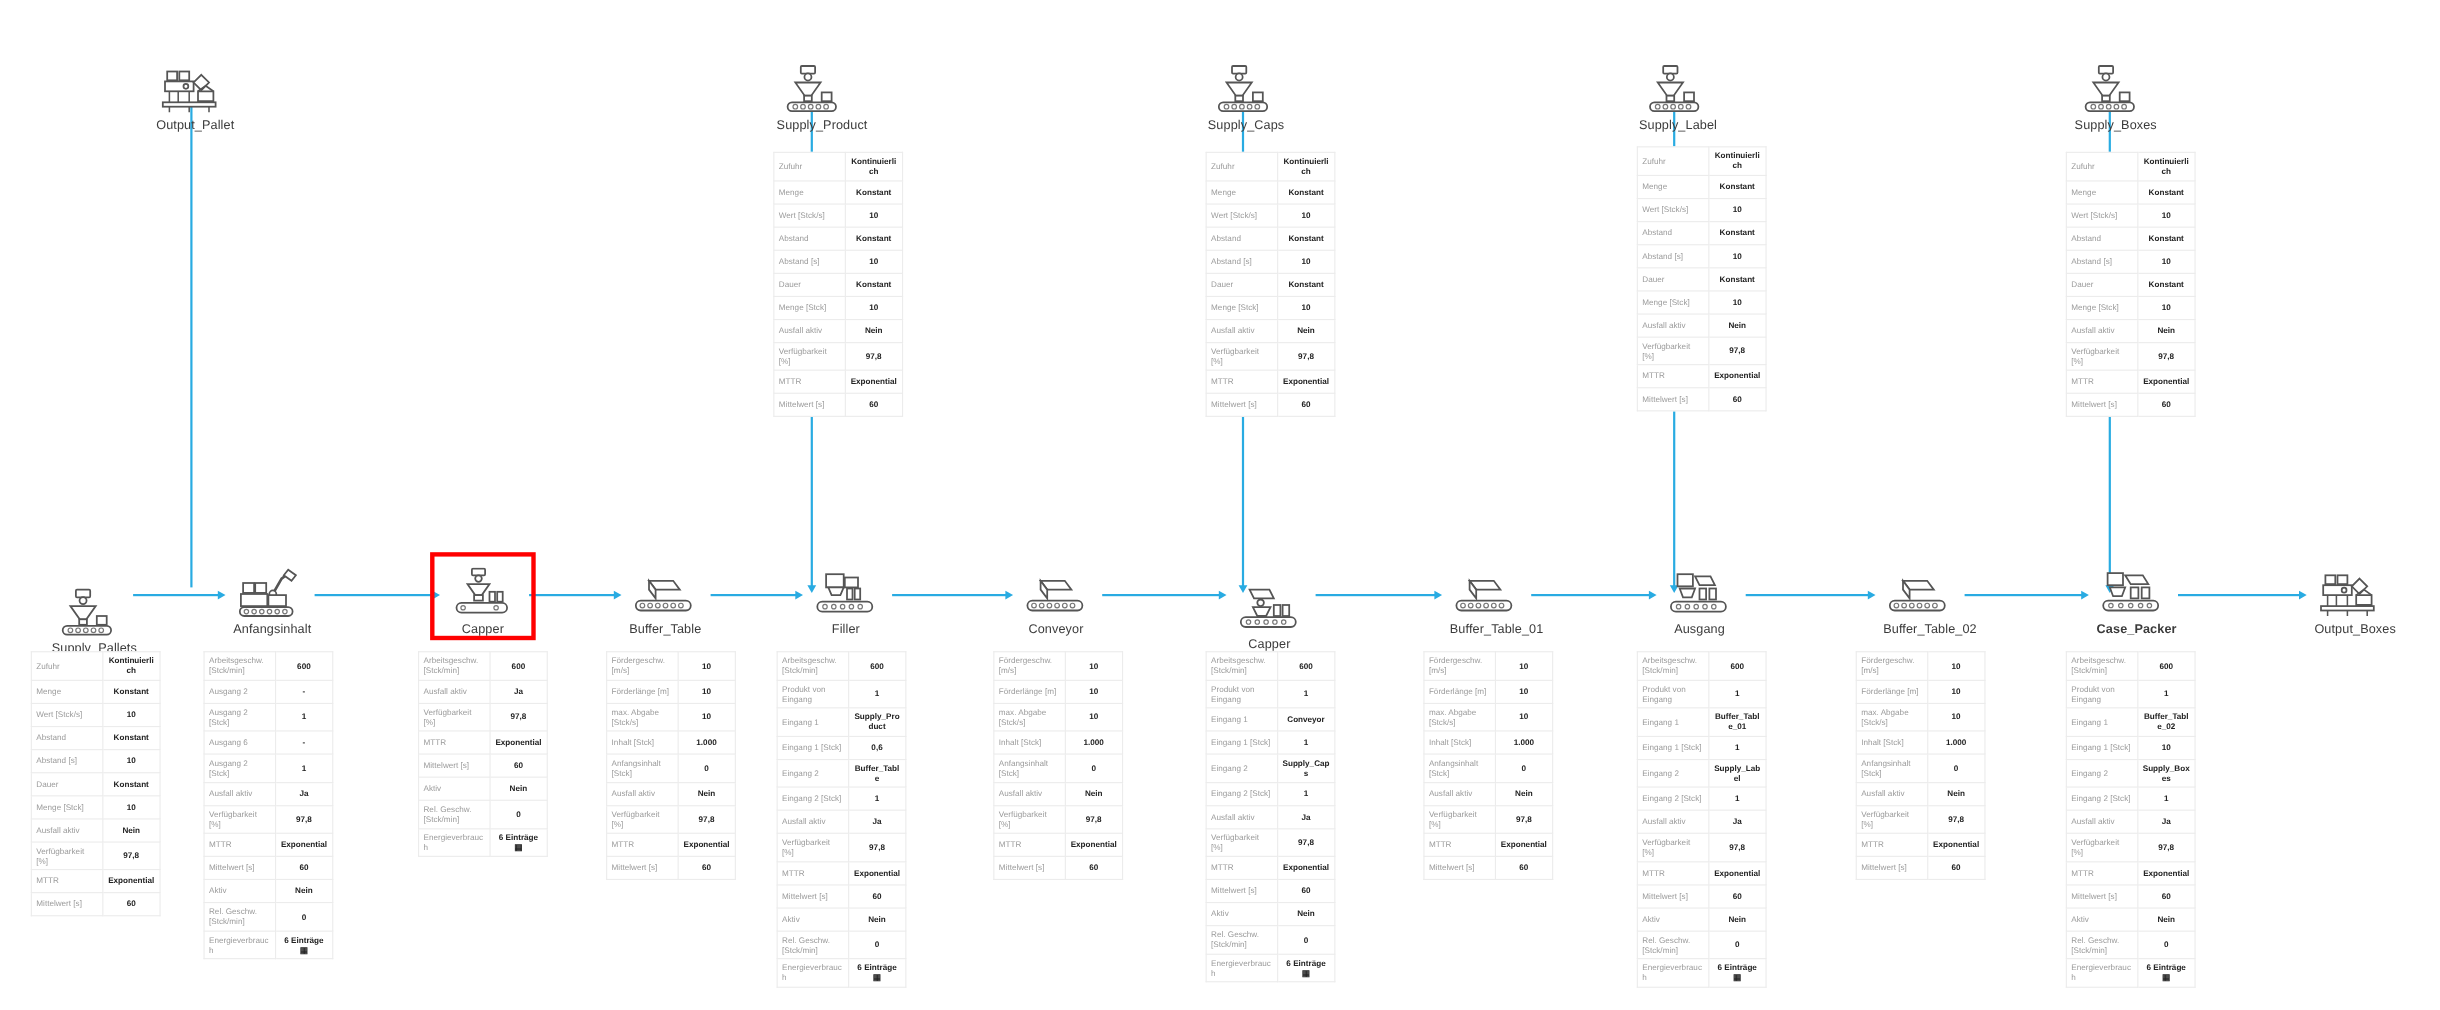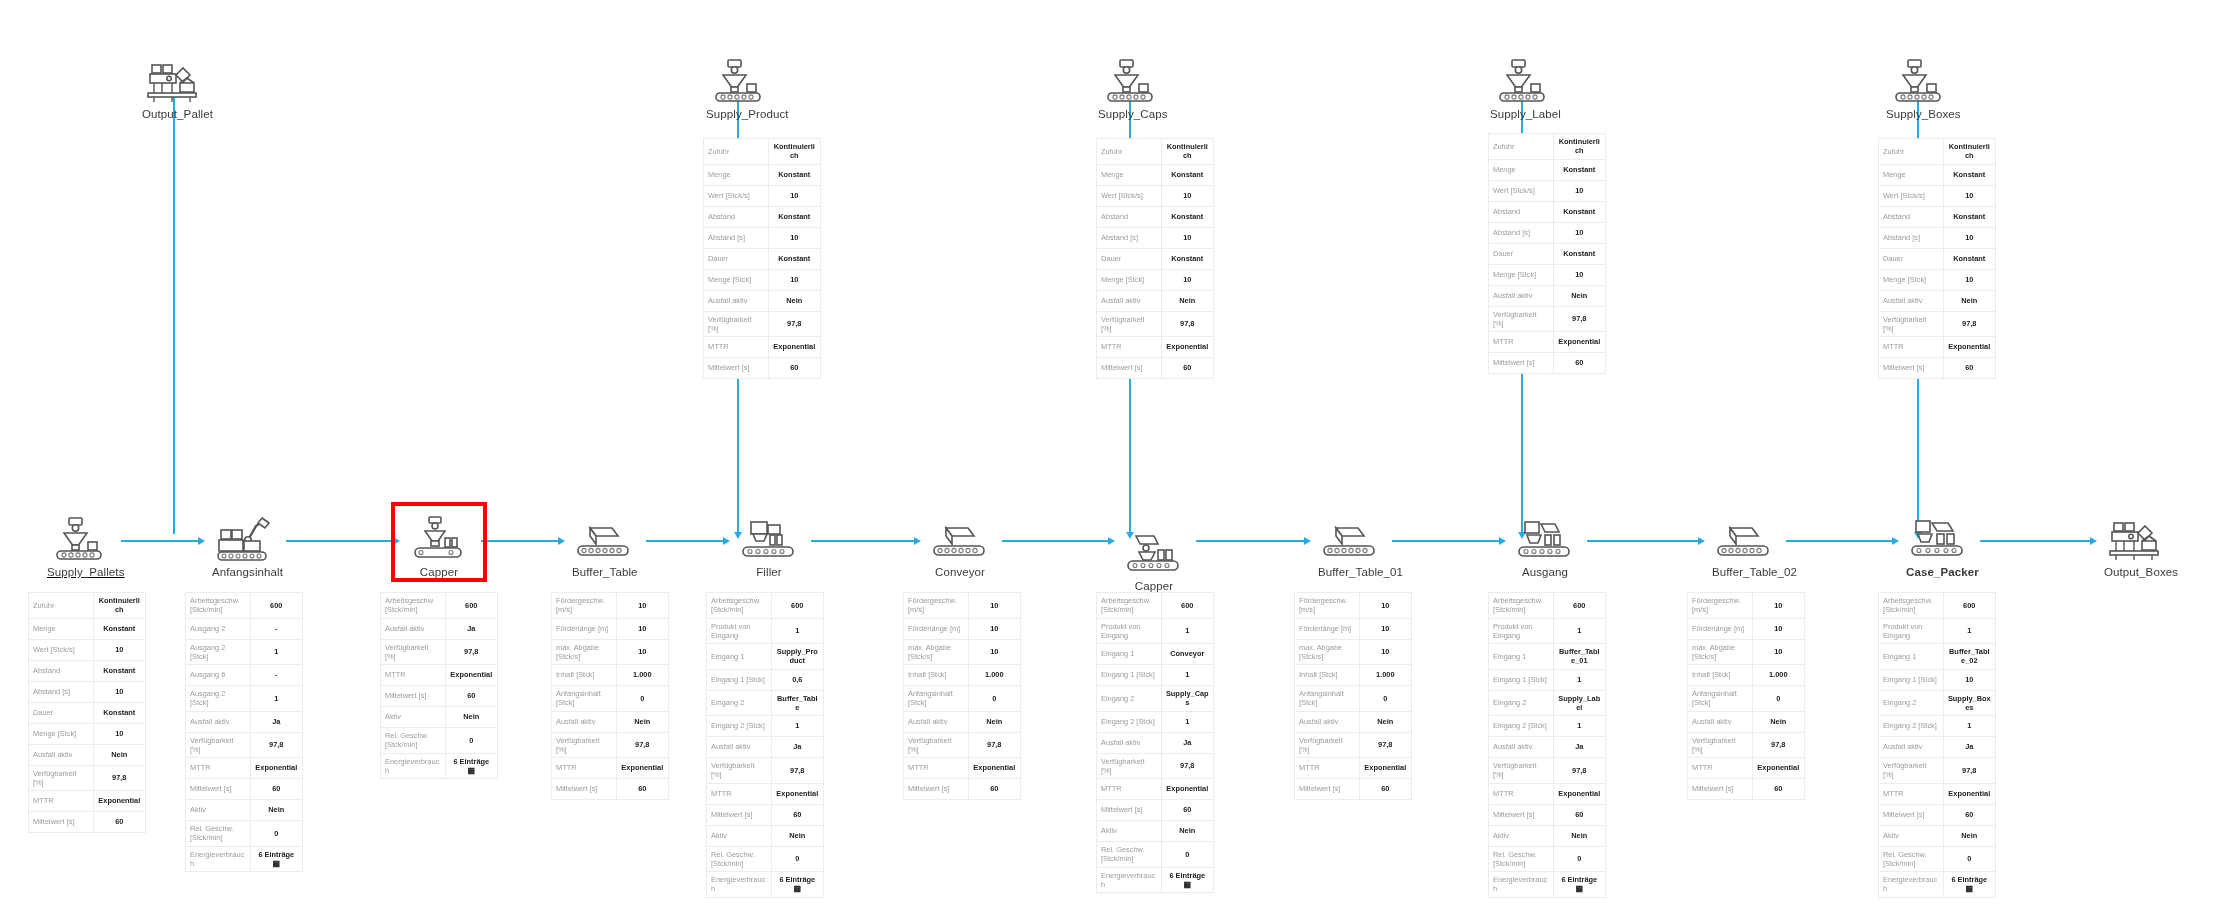--- a/index.html
+++ b/index.html
@@ -177,21 +177,21 @@
       <g fill="none" stroke="#777" stroke-width="1.1">
         <circle cx="17" cy="39" r="2.1"></circle>
               <circle cx="24" cy="39" r="2.1"></circle>
         <circle cx="31" cy="39" r="2.1"></circle>
               <circle cx="38" cy="39" r="2.1"></circle>
         <circle cx="45" cy="39" r="2.1"></circle>
       </g>
     </svg></div>
         <div class="node-label">Supply_Boxes</div>
       </div>
-      <div class="node" style="left: 47px; top: 516px; width: 64px; text-decoration: underline;">
+      <div class="node" style="left: 47px; top: 534px; width: 64px; text-decoration: underline;">
         <div class="node-icon">
     <svg viewBox="0 0 64 48" width="64" height="48">
       <g fill="none" stroke="#555" stroke-width="1.6">
         <rect x="22" y="2" width="13" height="7" rx="1" fill="#fff"></rect>
         <circle cx="28.5" cy="12" r="3.2" fill="#fff"></circle>
         <path d="M17 17 L40 17 L31.5 29 L25.5 29 Z" fill="#fff"></path>
         <rect x="25" y="29" width="7" height="5" fill="#fff"></rect>
         <rect x="41" y="26" width="9" height="8" fill="#fff"></rect>
         <rect x="10" y="35" width="44" height="8" rx="4" fill="#fff"></rect>
       </g>

